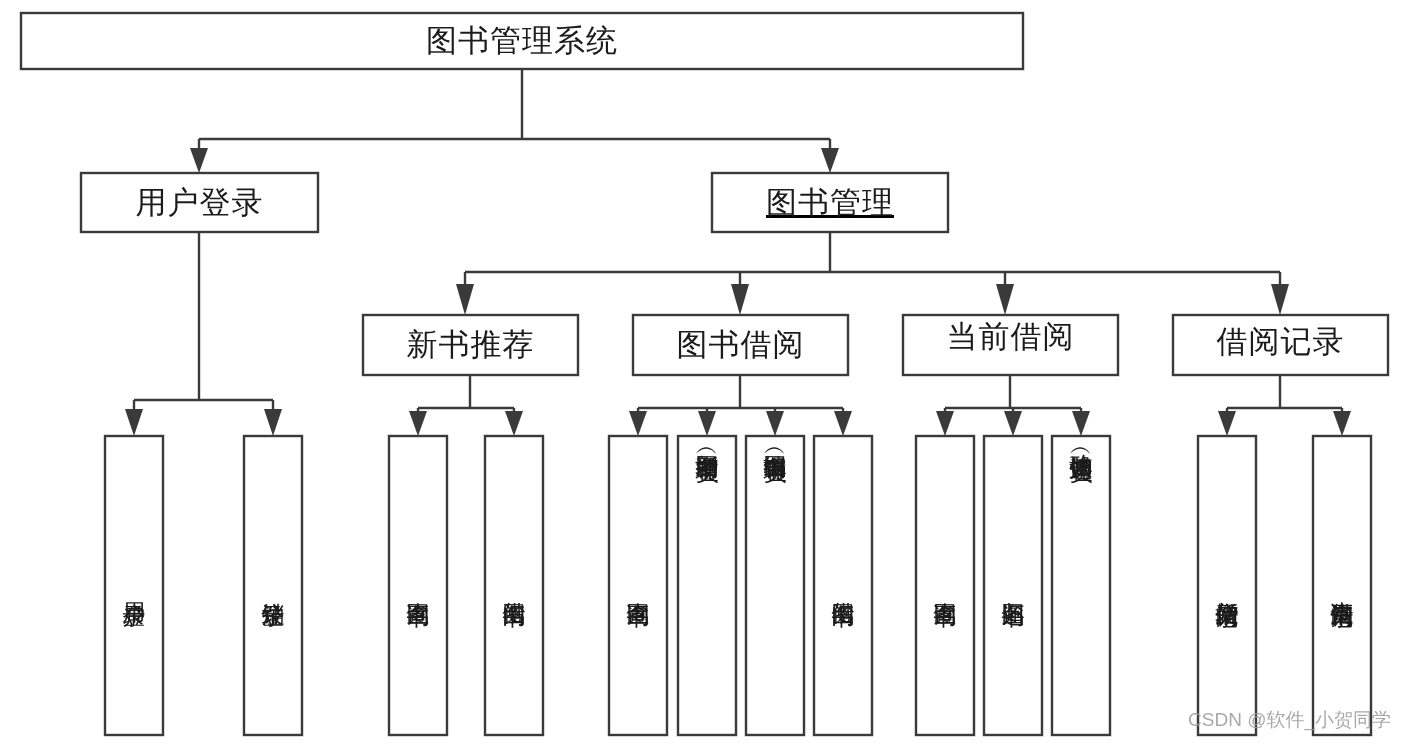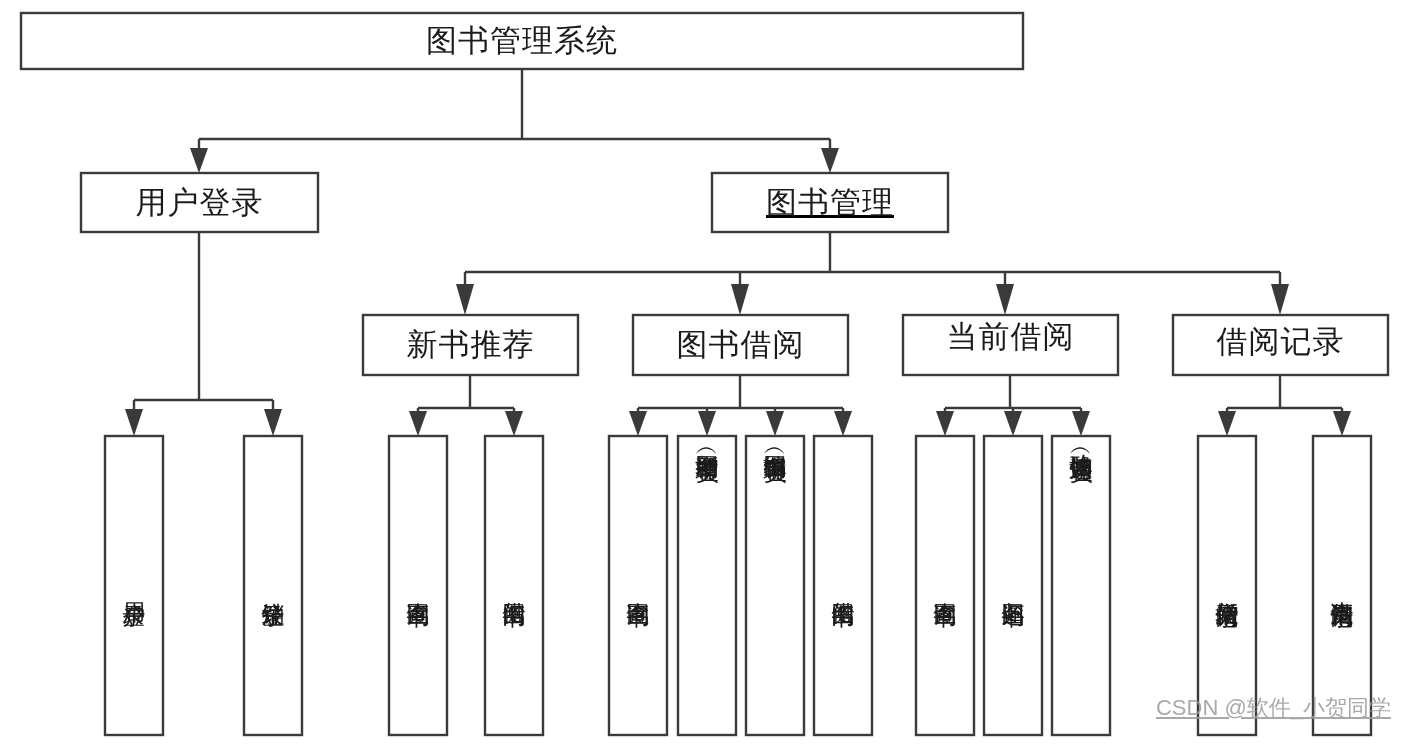--- a/index.html
+++ b/index.html
@@ -71,28 +71,27 @@
   .horiz-text {
     font-family: "Liberation Sans", sans-serif;
     font-size: 31px;
     color: #1b1b1b;
     white-space: nowrap;
     letter-spacing: 1px;
   }
   .watermark {
     position: absolute;
     right: 14px;
-    bottom: 24px;
-    font-family: "Liberation Sans", sans-serif;
-    font-size: 22px;
+    bottom: 14px;
+    font-family: "Liberation Sans", sans-serif;
+    font-size: 19px;
     color: #9a9a9a;
     opacity: 0.85;
     white-space: nowrap;
     pointer-events: none;
-    text-decoration: underline;
   }
 </style>
 </head>
 <body>
 
 <div id="diagram-root">
 
   <svg class="flow" viewBox="0 0 1405 747" xmlns="http://www.w3.org/2000/svg">
 
     <rect class="node-rect" x="21" y="13" width="1002" height="56"></rect>

